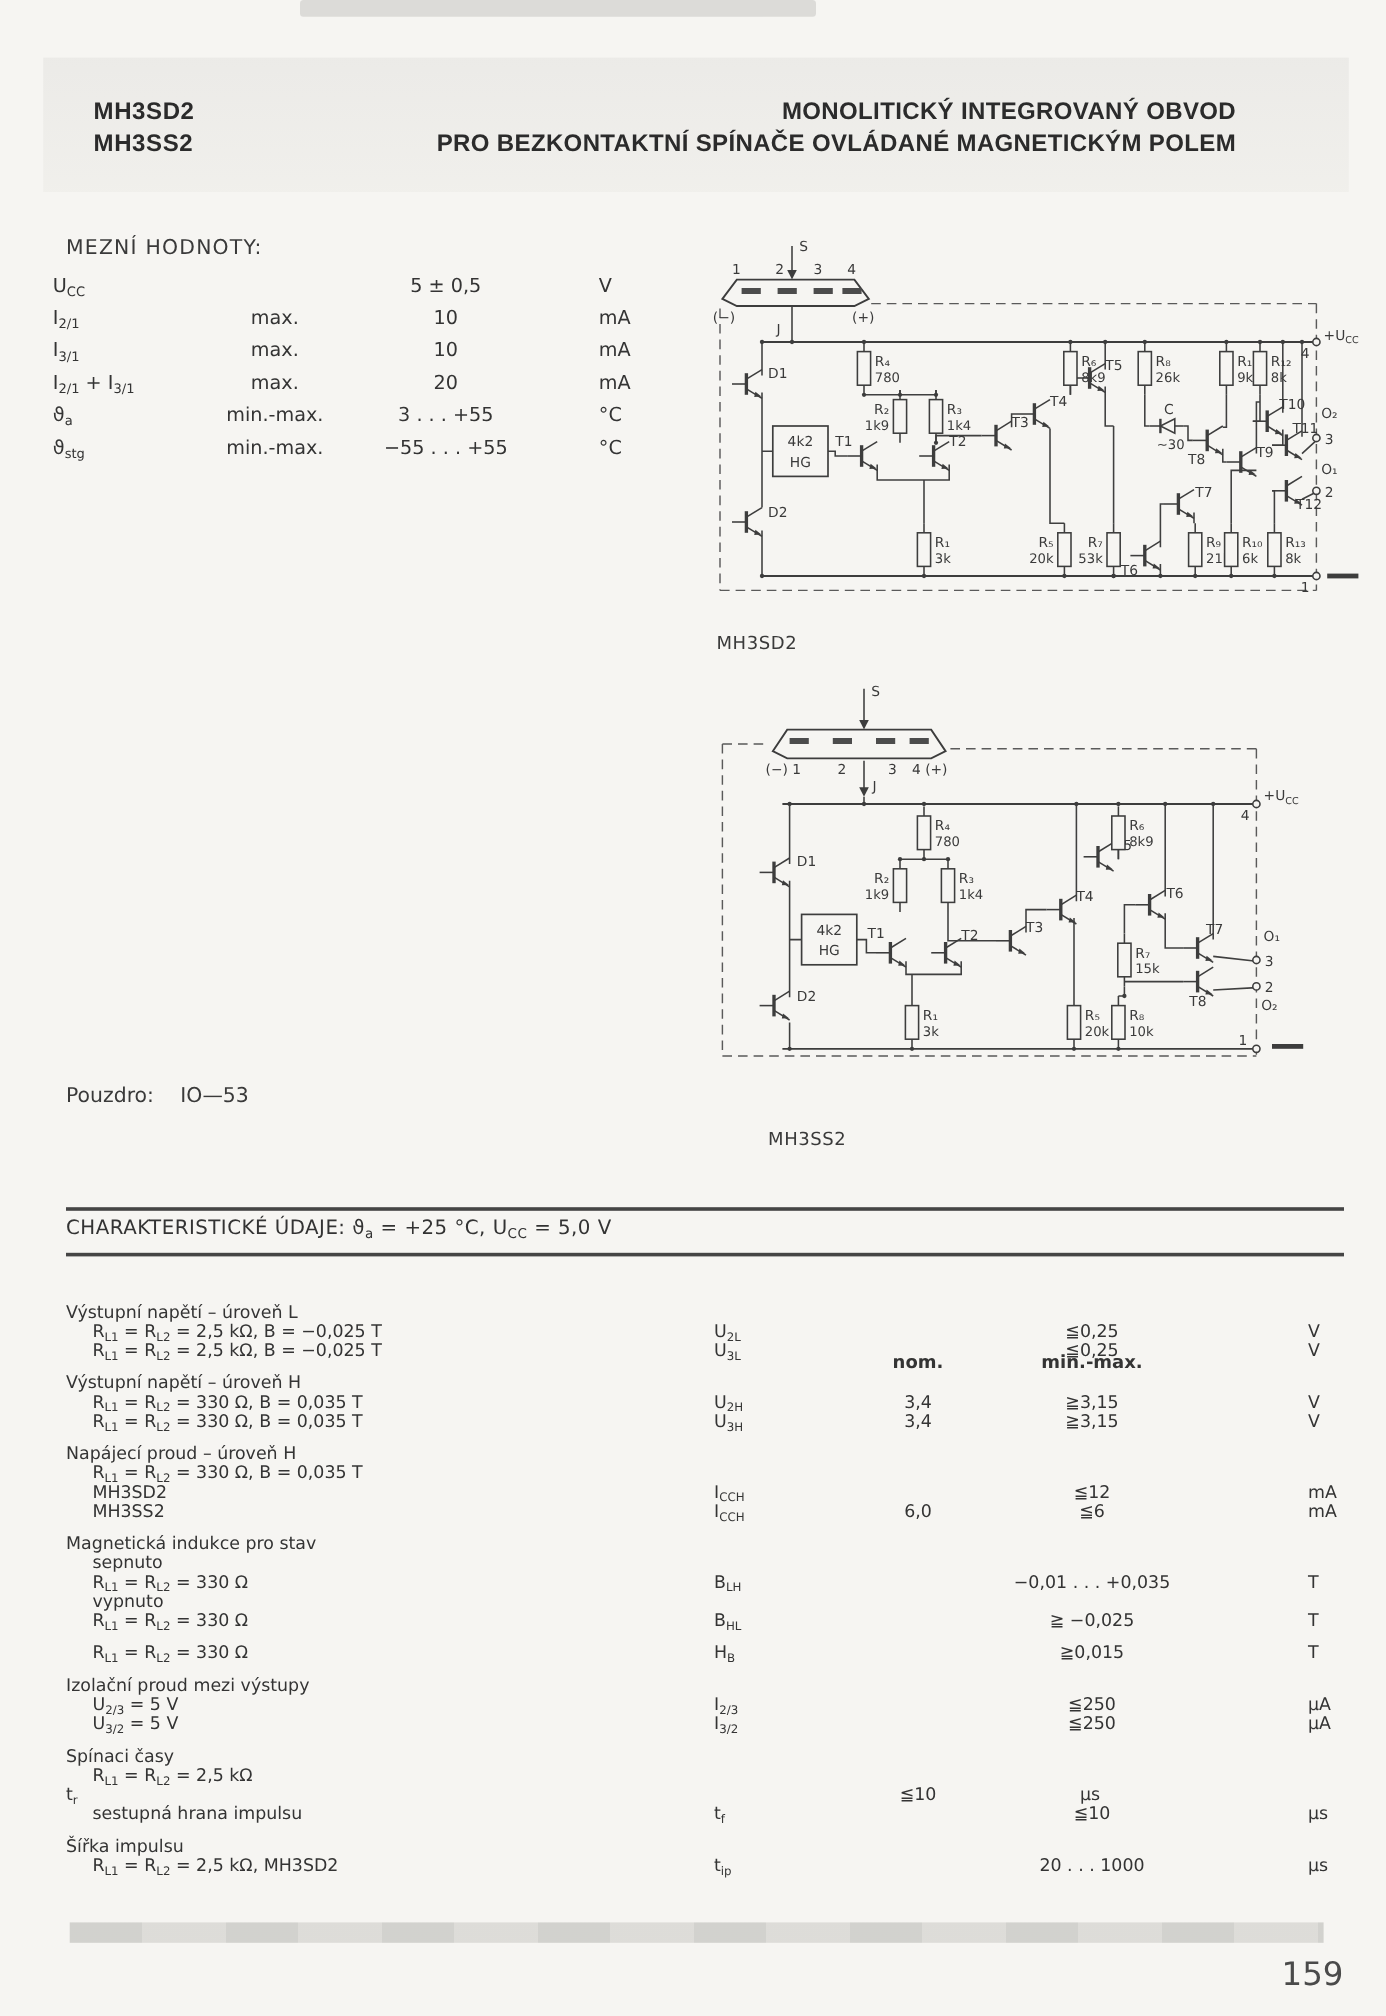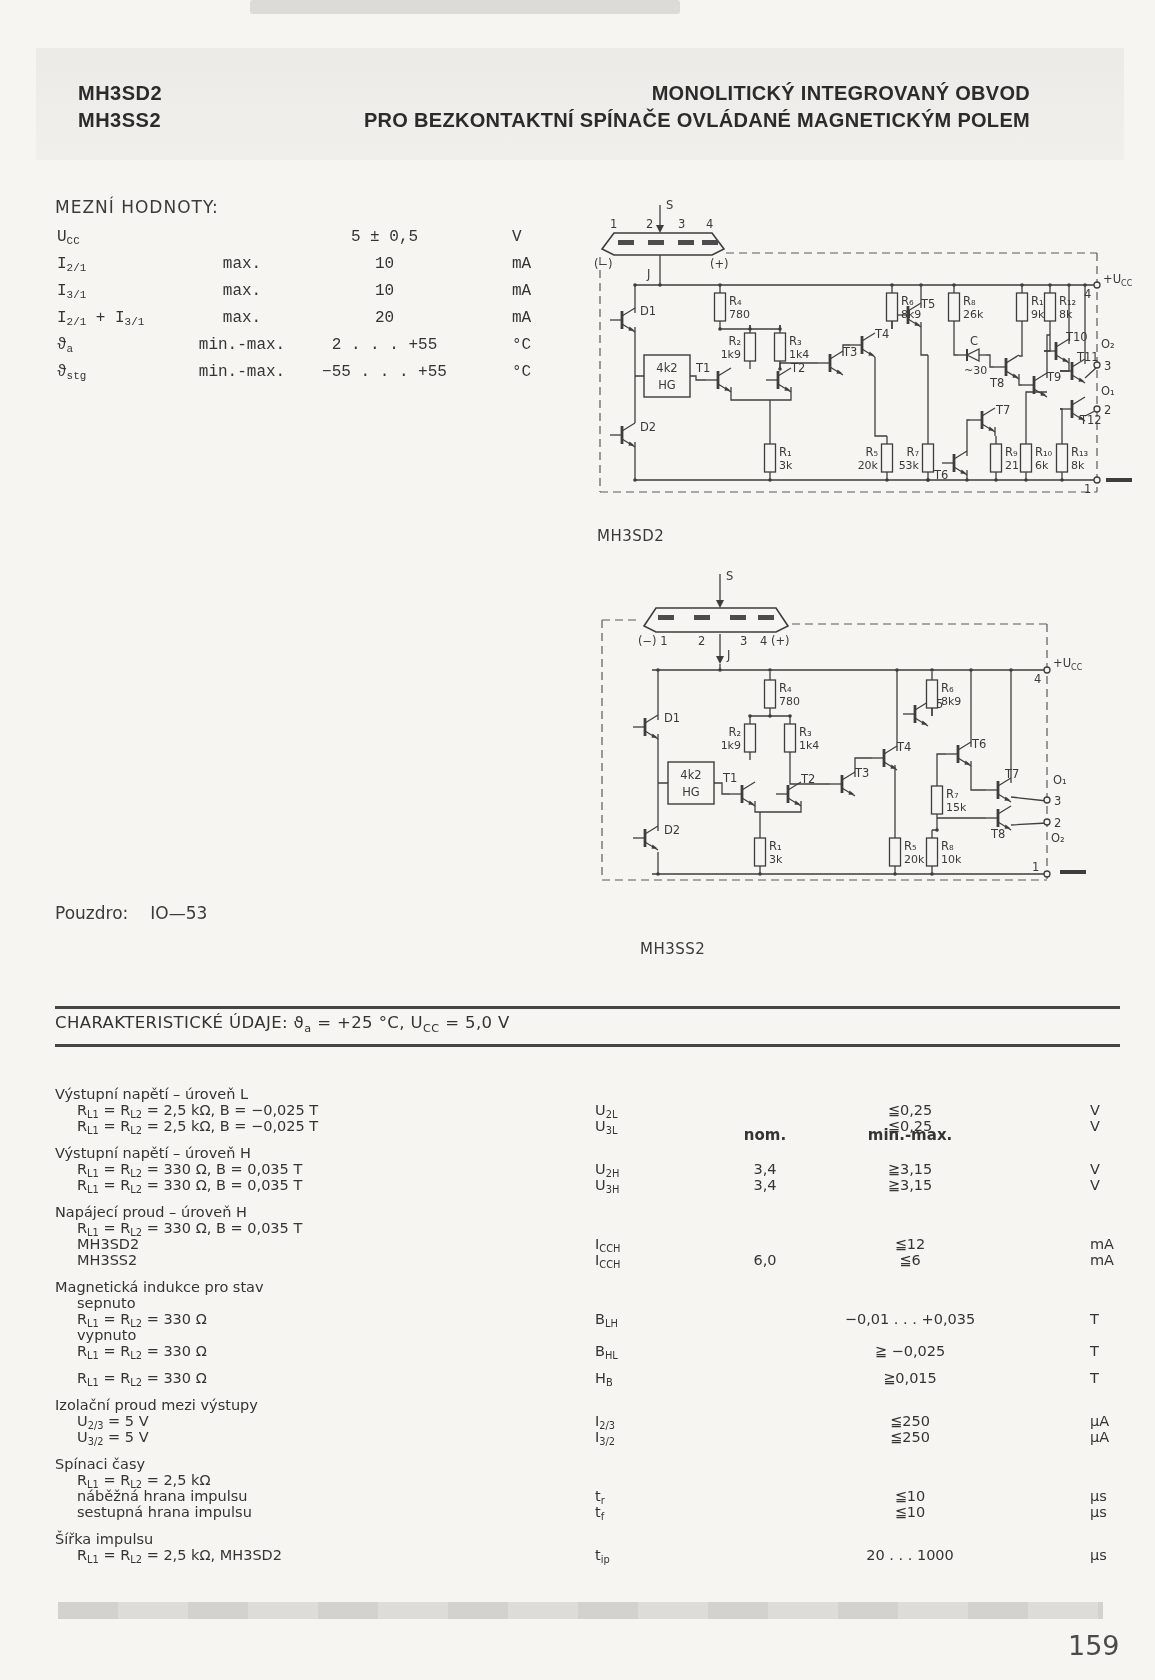--- a/index.html
+++ b/index.html
@@ -10,21 +10,21 @@
   
   #smudge-top{left:250px;top:0;width:430px;height:14px;background:#d3d2cf;opacity:.75;border-radius:3px;}
   #wash-header{left:36px;top:48px;width:1088px;height:112px;background:linear-gradient(#e9e8e5,#efeeea);opacity:.8;}
   #band-bottom{left:58px;top:1602px;width:1045px;height:17px;opacity:.8;
     background:repeating-linear-gradient(90deg,#c9c9c5 0 60px,#d7d6d2 60px 130px);}
   
   #hdr-left{left:78px;top:80px;font-family:"Liberation Sans",sans-serif;font-weight:bold;font-size:20px;line-height:27px;color:#2b2b2b;letter-spacing:.5px;}
   #hdr-right{left:300px;top:80px;width:730px;text-align:right;font-family:"Liberation Sans",sans-serif;font-weight:bold;font-size:20px;line-height:27px;color:#2b2b2b;letter-spacing:.3px;}
   
   #limits-title{left:55px;top:197px;font-size:17px;letter-spacing:1px;color:#3a3a3a;}
-  #limits-rows{left:57px;top:228px;width:560px;font-family:Liberation Mono, monospace;}
+  #limits-rows{left:44px;top:228px;width:560px;}
   .lim-row{display:grid;grid-template-columns:130px 110px 175px auto;height:27px;align-items:baseline;font-size:16px;}
   .lim-row .c-cond{text-align:center;}
   .lim-row .c-val{text-align:center;}
   .lim-row .c-unit{padding-left:40px;}
   
   svg.sch{position:absolute;overflow:visible;}
   #sch1-svg{left:592px;top:195px;}
   #sch2-svg{left:592px;top:562px;}
   .w{fill:none;stroke:#3f3f3f;stroke-width:1.3px;}
   .rail{fill:none;stroke:#3d3d3d;stroke-width:1.5px;}
@@ -100,21 +100,21 @@
       </div>
       <div class="lim-row">
         <span class="c-sym">I<sub>2/1</sub> + I<sub>3/1</sub></span>
         <span class="c-cond">max.</span>
         <span class="c-val">20</span>
         <span class="c-unit">mA</span>
       </div>
       <div class="lim-row">
         <span class="c-sym">ϑ<sub>a</sub></span>
         <span class="c-cond">min.-max.</span>
-        <span class="c-val">2 . . . +55</span>
+        <span class="c-val">3 . . . +55</span>
         <span class="c-unit">°C</span>
       </div>
       <div class="lim-row">
         <span class="c-sym">ϑ<sub>stg</sub></span>
         <span class="c-cond">min.-max.</span>
         <span class="c-val">−55 . . . +55</span>
         <span class="c-unit">°C</span>
       </div>
     </div>
 
@@ -527,21 +527,20 @@
       <div class="sec">
         <div class="sec-title">Spínaci časy</div>
         <div class="crow">
           <span class="c-label">R<sub>L1</sub> = R<sub>L2</sub> = 2,5 kΩ</span>
           <span class="c-sym"></span>
           <span class="c-nom"></span>
           <span class="c-mm"></span>
           <span class="c-un"></span>
         </div>
         <div class="crow">
-          <span class="c-label">náběžná hrana impulsu</span>
           <span class="c-sym">t<sub>r</sub></span>
           <span class="c-nom"></span>
           <span class="c-mm">≦10</span>
           <span class="c-un">μs</span>
         </div>
         <div class="crow">
           <span class="c-label">sestupná hrana impulsu</span>
           <span class="c-sym">t<sub>f</sub></span>
           <span class="c-nom"></span>
           <span class="c-mm">≦10</span>

